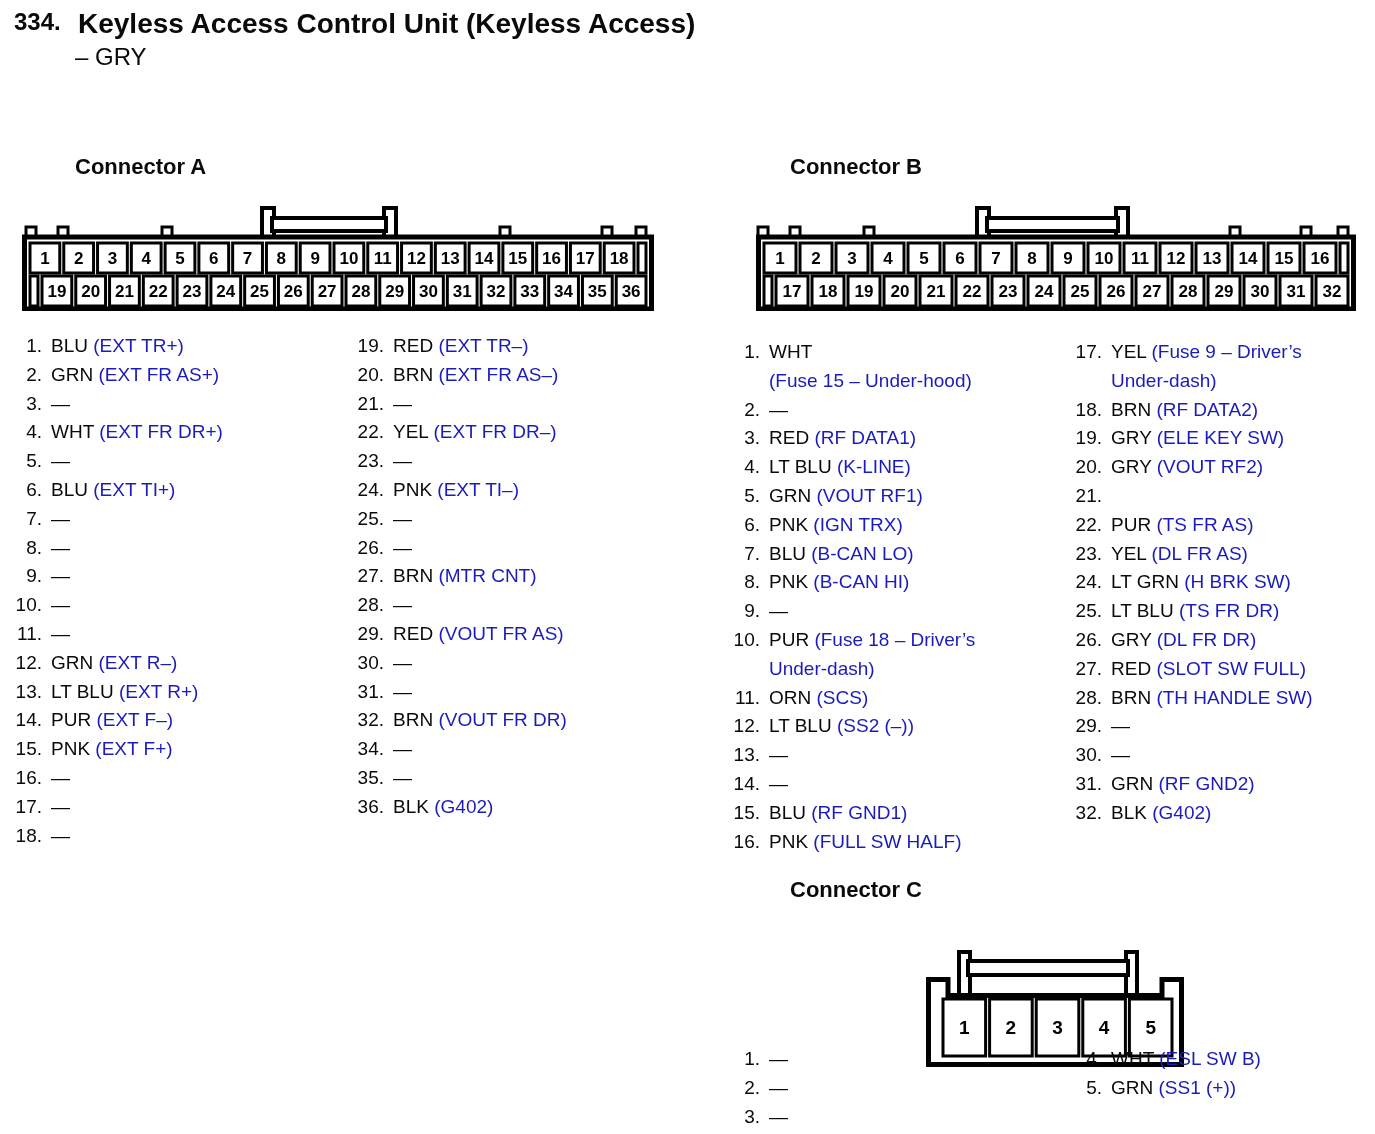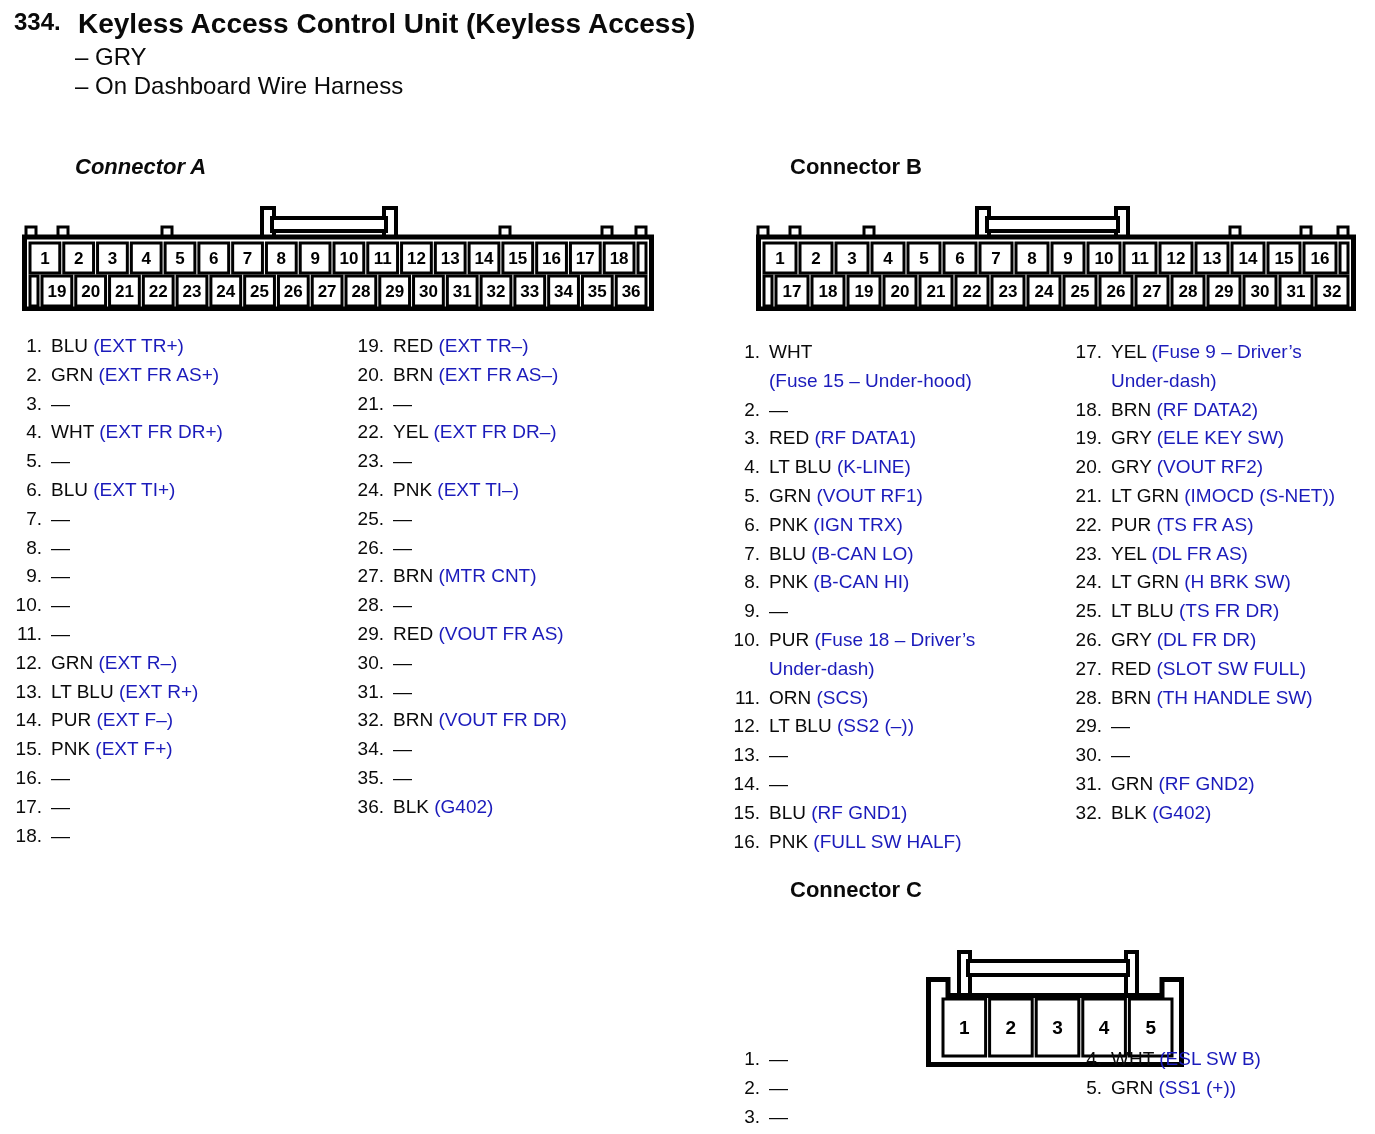--- a/index.html
+++ b/index.html
@@ -3,21 +3,21 @@
 <meta charset="utf-8">
 <style>
   html,body{margin:0;padding:0;background:#fff;}
   body{width:1375px;height:1134px;position:relative;font-family:"Liberation Sans",sans-serif;color:#0a0a0a;}
   .page{position:absolute;left:0;top:0;width:1375px;height:1134px;background:#ffffff;overflow:hidden;}
   .sec-num{position:absolute;left:14px;top:8px;font-size:24px;font-weight:bold;white-space:nowrap;}
   .doc-title{position:absolute;left:78px;top:8px;font-size:28px;font-weight:bold;white-space:nowrap;margin:0;}
   .detail-list{position:absolute;left:75px;top:42px;font-size:24px;line-height:29px;}
   .detail-line{white-space:nowrap;}
   .conn-title{position:absolute;font-size:22px;font-weight:bold;margin:0;white-space:nowrap;}
-  #title-a{left:75px;top:154px;font-style:italic;}
+  #title-a{left:75px;top:154px;}
   #title-b{left:790px;top:154px;}
   #title-c{left:790px;top:877px;}
   svg.conn-drawing{position:absolute;}
   #draw-a{left:22px;top:205px;}
   #draw-b{left:756px;top:205px;}
   #draw-c{left:926px;top:949px;}
   .pin-col{position:absolute;font-size:19px;line-height:28.8px;white-space:nowrap;}
   #pins-a-left{left:6px;top:332px;}
   #pins-a-right{left:348px;top:332px;}
   #pins-b-left{left:724px;top:338px;}
@@ -32,21 +32,20 @@
 </head>
 <body>
 
 <div class="page">
 
   <span class="sec-num">334.</span>
   <h1 class="doc-title">Keyless Access Control Unit (Keyless Access)</h1>
 
   <div class="detail-list">
       <div class="detail-line">– GRY</div>
-      <div class="detail-line">– On Dashboard Wire Harness</div>
     </div>
 
   <h2 class="conn-title" id="title-a">Connector A</h2>
   <svg class="conn-drawing" id="draw-a" width="632" height="106" viewBox="0 0 632 106">
       <rect x="240" y="3" width="12" height="42" fill="#fff" stroke="#000" stroke-width="4"></rect>
       <rect x="362" y="3" width="12" height="42" fill="#fff" stroke="#000" stroke-width="4"></rect>
       <rect x="250" y="13" width="114" height="13" fill="#fff" stroke="#000" stroke-width="4"></rect>
       <rect x="4" y="22" width="10" height="12" fill="#fff" stroke="#000" stroke-width="3"></rect>
       <rect x="36" y="22" width="10" height="12" fill="#fff" stroke="#000" stroke-width="3"></rect>
       <rect x="140" y="22" width="10" height="12" fill="#fff" stroke="#000" stroke-width="3"></rect>
@@ -443,21 +442,20 @@
       <div class="pin-row">
         <span class="pin-num">19.</span>
         <span class="pin-text"><span class="wire">GRY</span> <span class="sig">(ELE KEY SW)</span></span>
       </div>
       <div class="pin-row">
         <span class="pin-num">20.</span>
         <span class="pin-text"><span class="wire">GRY</span> <span class="sig">(VOUT RF2)</span></span>
       </div>
       <div class="pin-row">
         <span class="pin-num">21.</span>
-        <span class="pin-text"><span class="wire">LT GRN</span> <span class="sig">(IMOCD (S-NET))</span></span>
       </div>
       <div class="pin-row">
         <span class="pin-num">22.</span>
         <span class="pin-text"><span class="wire">PUR</span> <span class="sig">(TS FR AS)</span></span>
       </div>
       <div class="pin-row">
         <span class="pin-num">23.</span>
         <span class="pin-text"><span class="wire">YEL</span> <span class="sig">(DL FR AS)</span></span>
       </div>
       <div class="pin-row">

